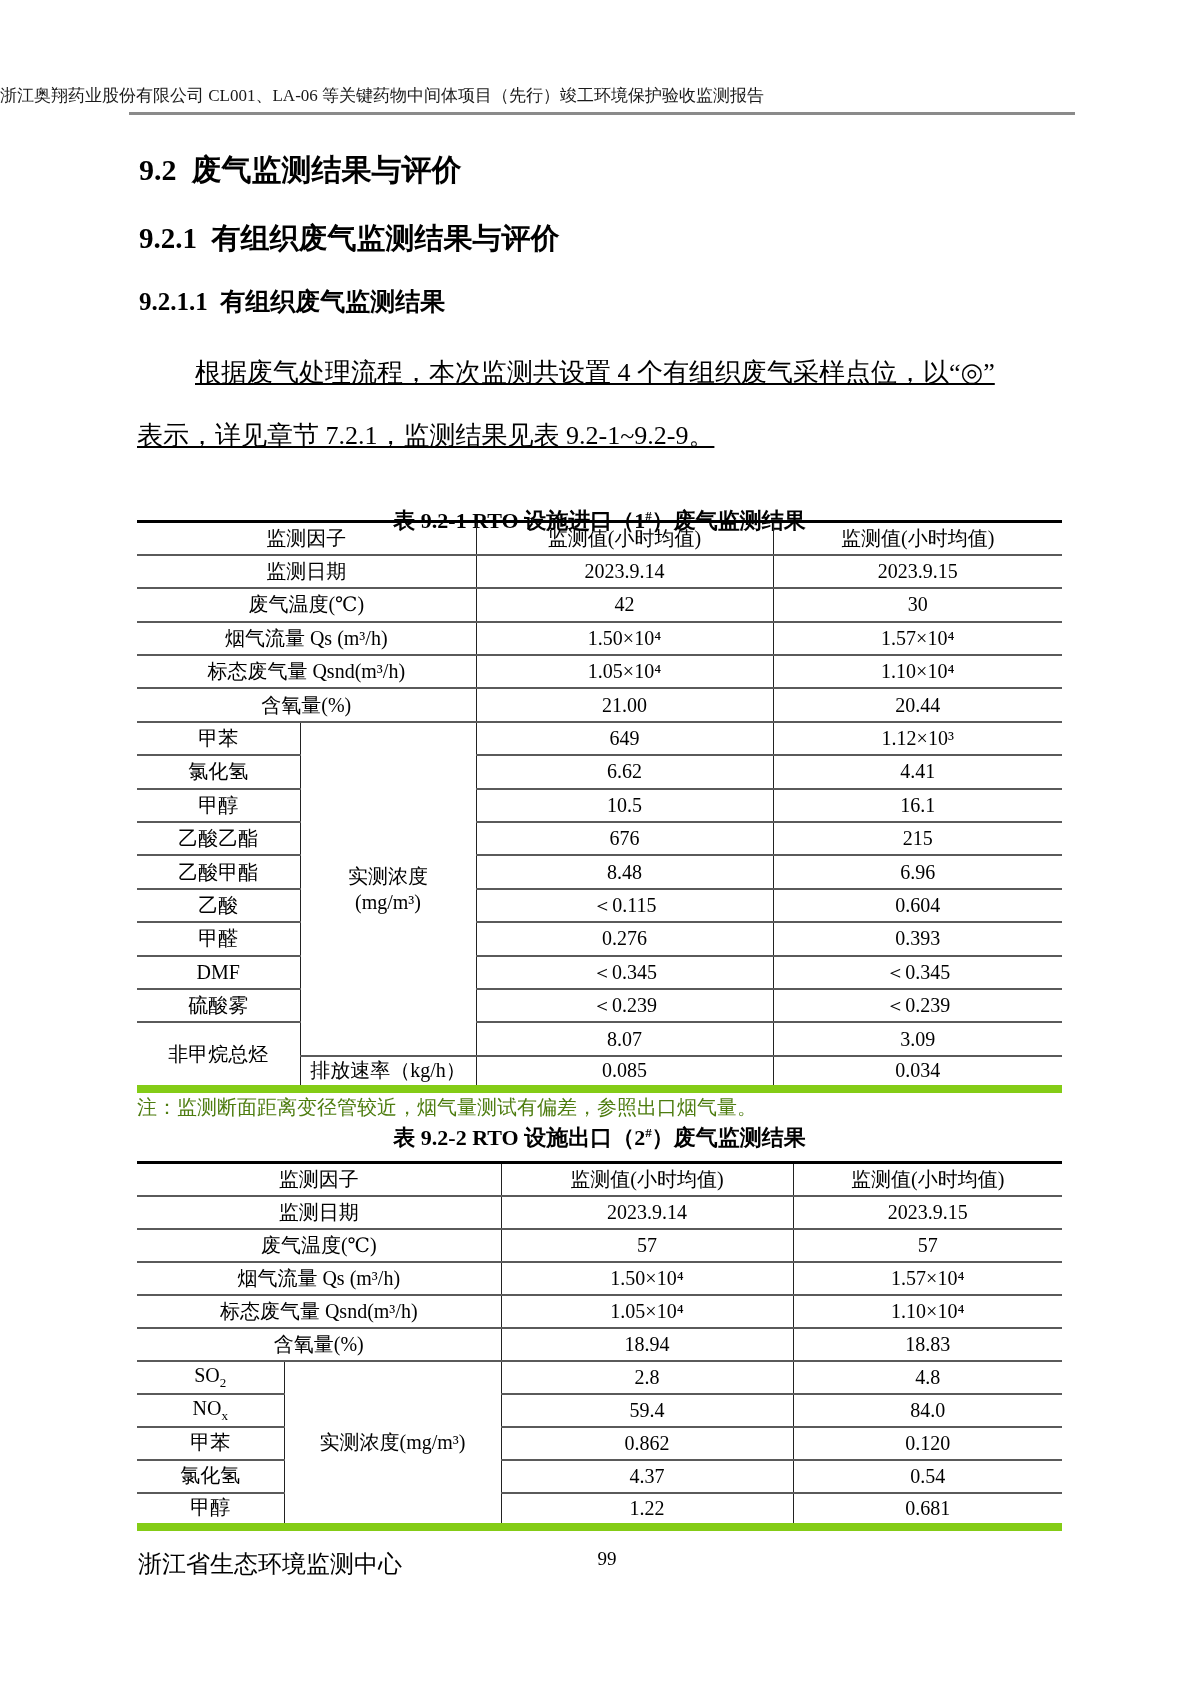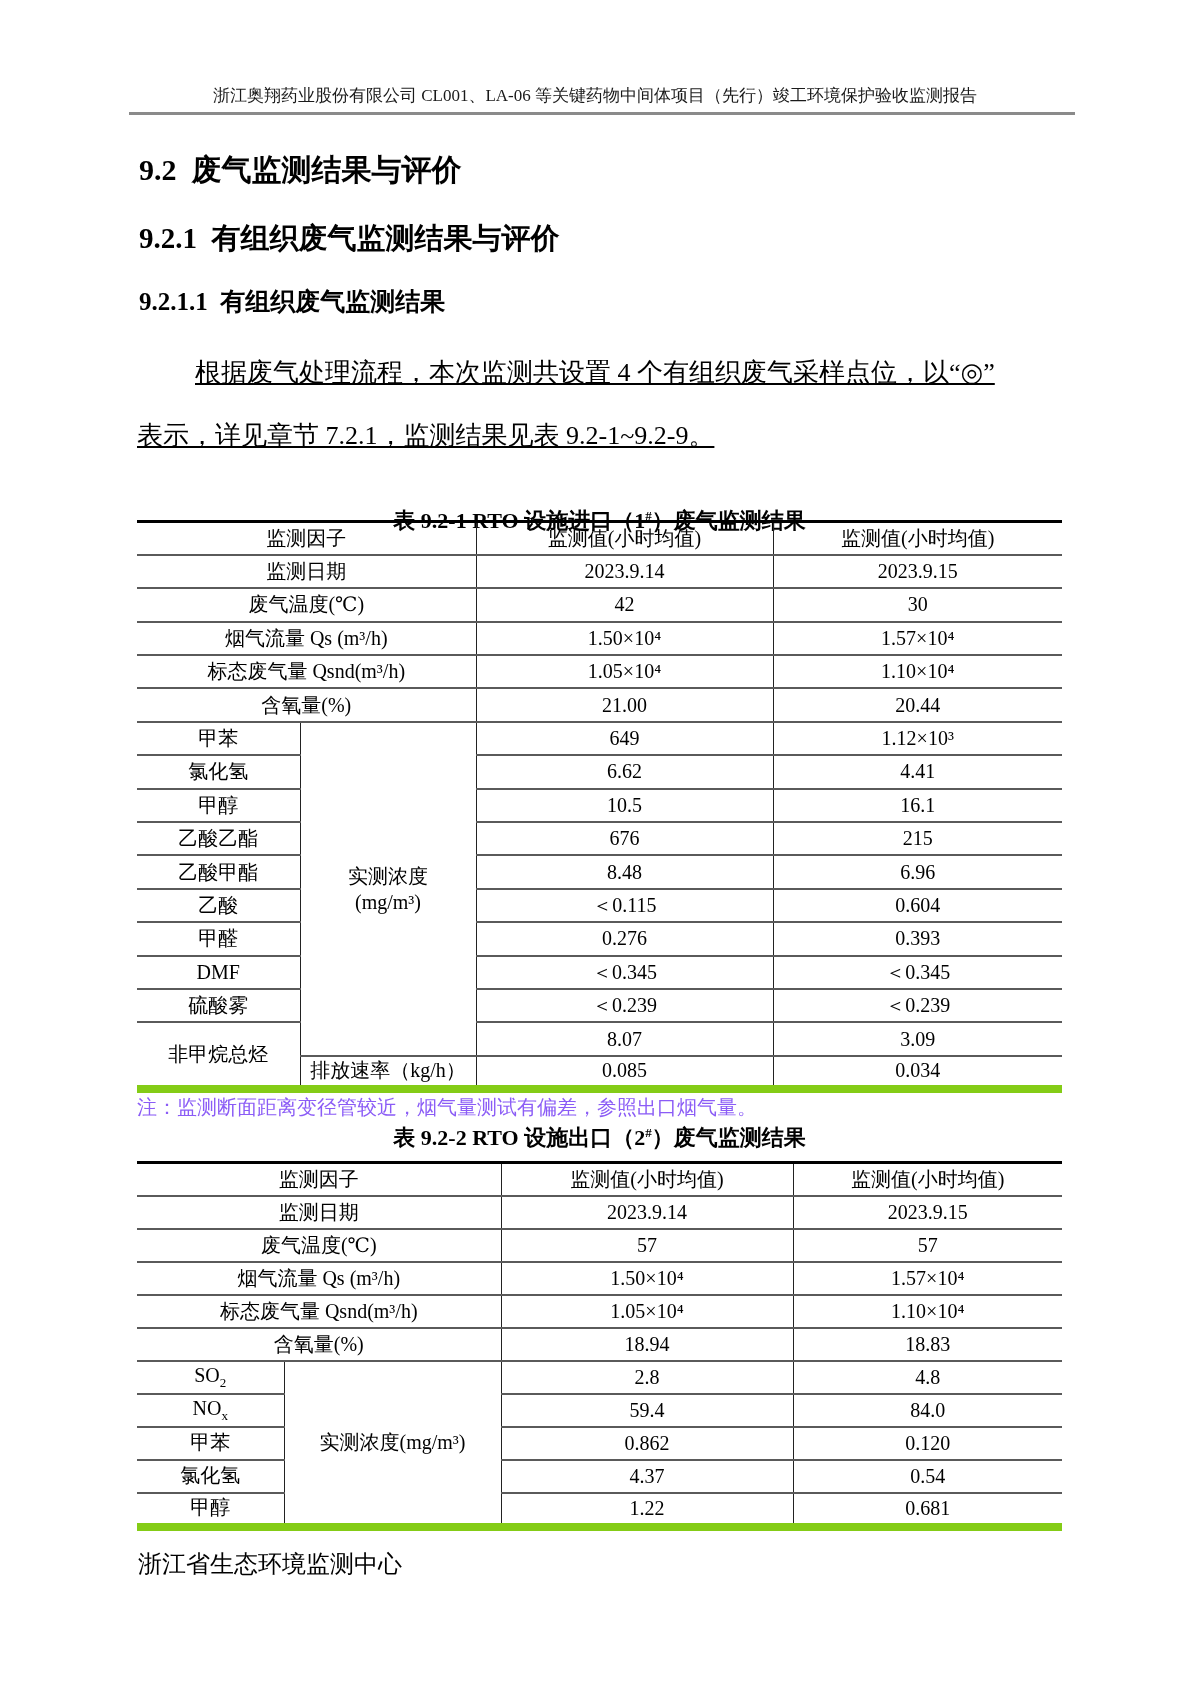--- a/index.html
+++ b/index.html
@@ -8,21 +8,21 @@
     width: 1190px; height: 1683px;
     position: relative;
     font-family: "Liberation Serif", "DejaVu Serif", serif;
     color: #000;
     overflow: hidden;
   }
   .page { position: absolute; inset: 0; }
 
   .doc-header {
     position: absolute; top: 84px; left: 0; width: 1190px;
-    text-align: center; font-size: 17px; color: #1a1a1a;
+    font-size: 17px; color: #1a1a1a;
     white-space: pre;
   }
   .doc-header-rule {
     position: absolute; top: 112px; left: 129px; width: 946px; height: 3px;
     background: #8a8a8a;
   }
 
   .h1 { position: absolute; left: 139px; top: 150px; font-size: 30px; font-weight: 700; white-space: pre; }
   .h2 { position: absolute; left: 139px; top: 219px; font-size: 29px; font-weight: 700; white-space: pre; }
   .h3 { position: absolute; left: 139px; top: 285px; font-size: 25px; font-weight: 700; white-space: pre; }
@@ -59,21 +59,21 @@
   }
   table.t1 tr { height: 33.4px; }
   table.t2 tr { height: 33px; }
   table.data td.first { border-left: none; }
   table.data td.last  { border-right: none; }
   table.data td.group { white-space: pre-line; line-height: 26px; }
   .subs { vertical-align: sub; font-size: 13px; }
 
   .note {
     position: absolute; left: 137px; top: 1094px; width: 930px;
-    font-size: 20px; color: #8b5cf6;
+    font-size: 20px; color: #4d7c0f;
   }
 
   .footer-left {
     position: absolute; left: 138px; top: 1548px;
     font-size: 24px;
   }
   .footer-page {
     position: absolute; left: 137px; top: 1548px; width: 940px;
     text-align: center; font-size: 19px;
   }
@@ -262,14 +262,15 @@
     </tr>
     <tr>
       <td class="first"><span>甲醇</span><span class="subs"></span></td>
       <td>1.22</td>
       <td class="last">0.681</td>
     </tr>
   </tbody>
     </table>
 
   <div class="footer-left">浙江省生态环境监测中心</div>
+  <div class="footer-page">99</div>
 
 </div>
 
 </body></html>

